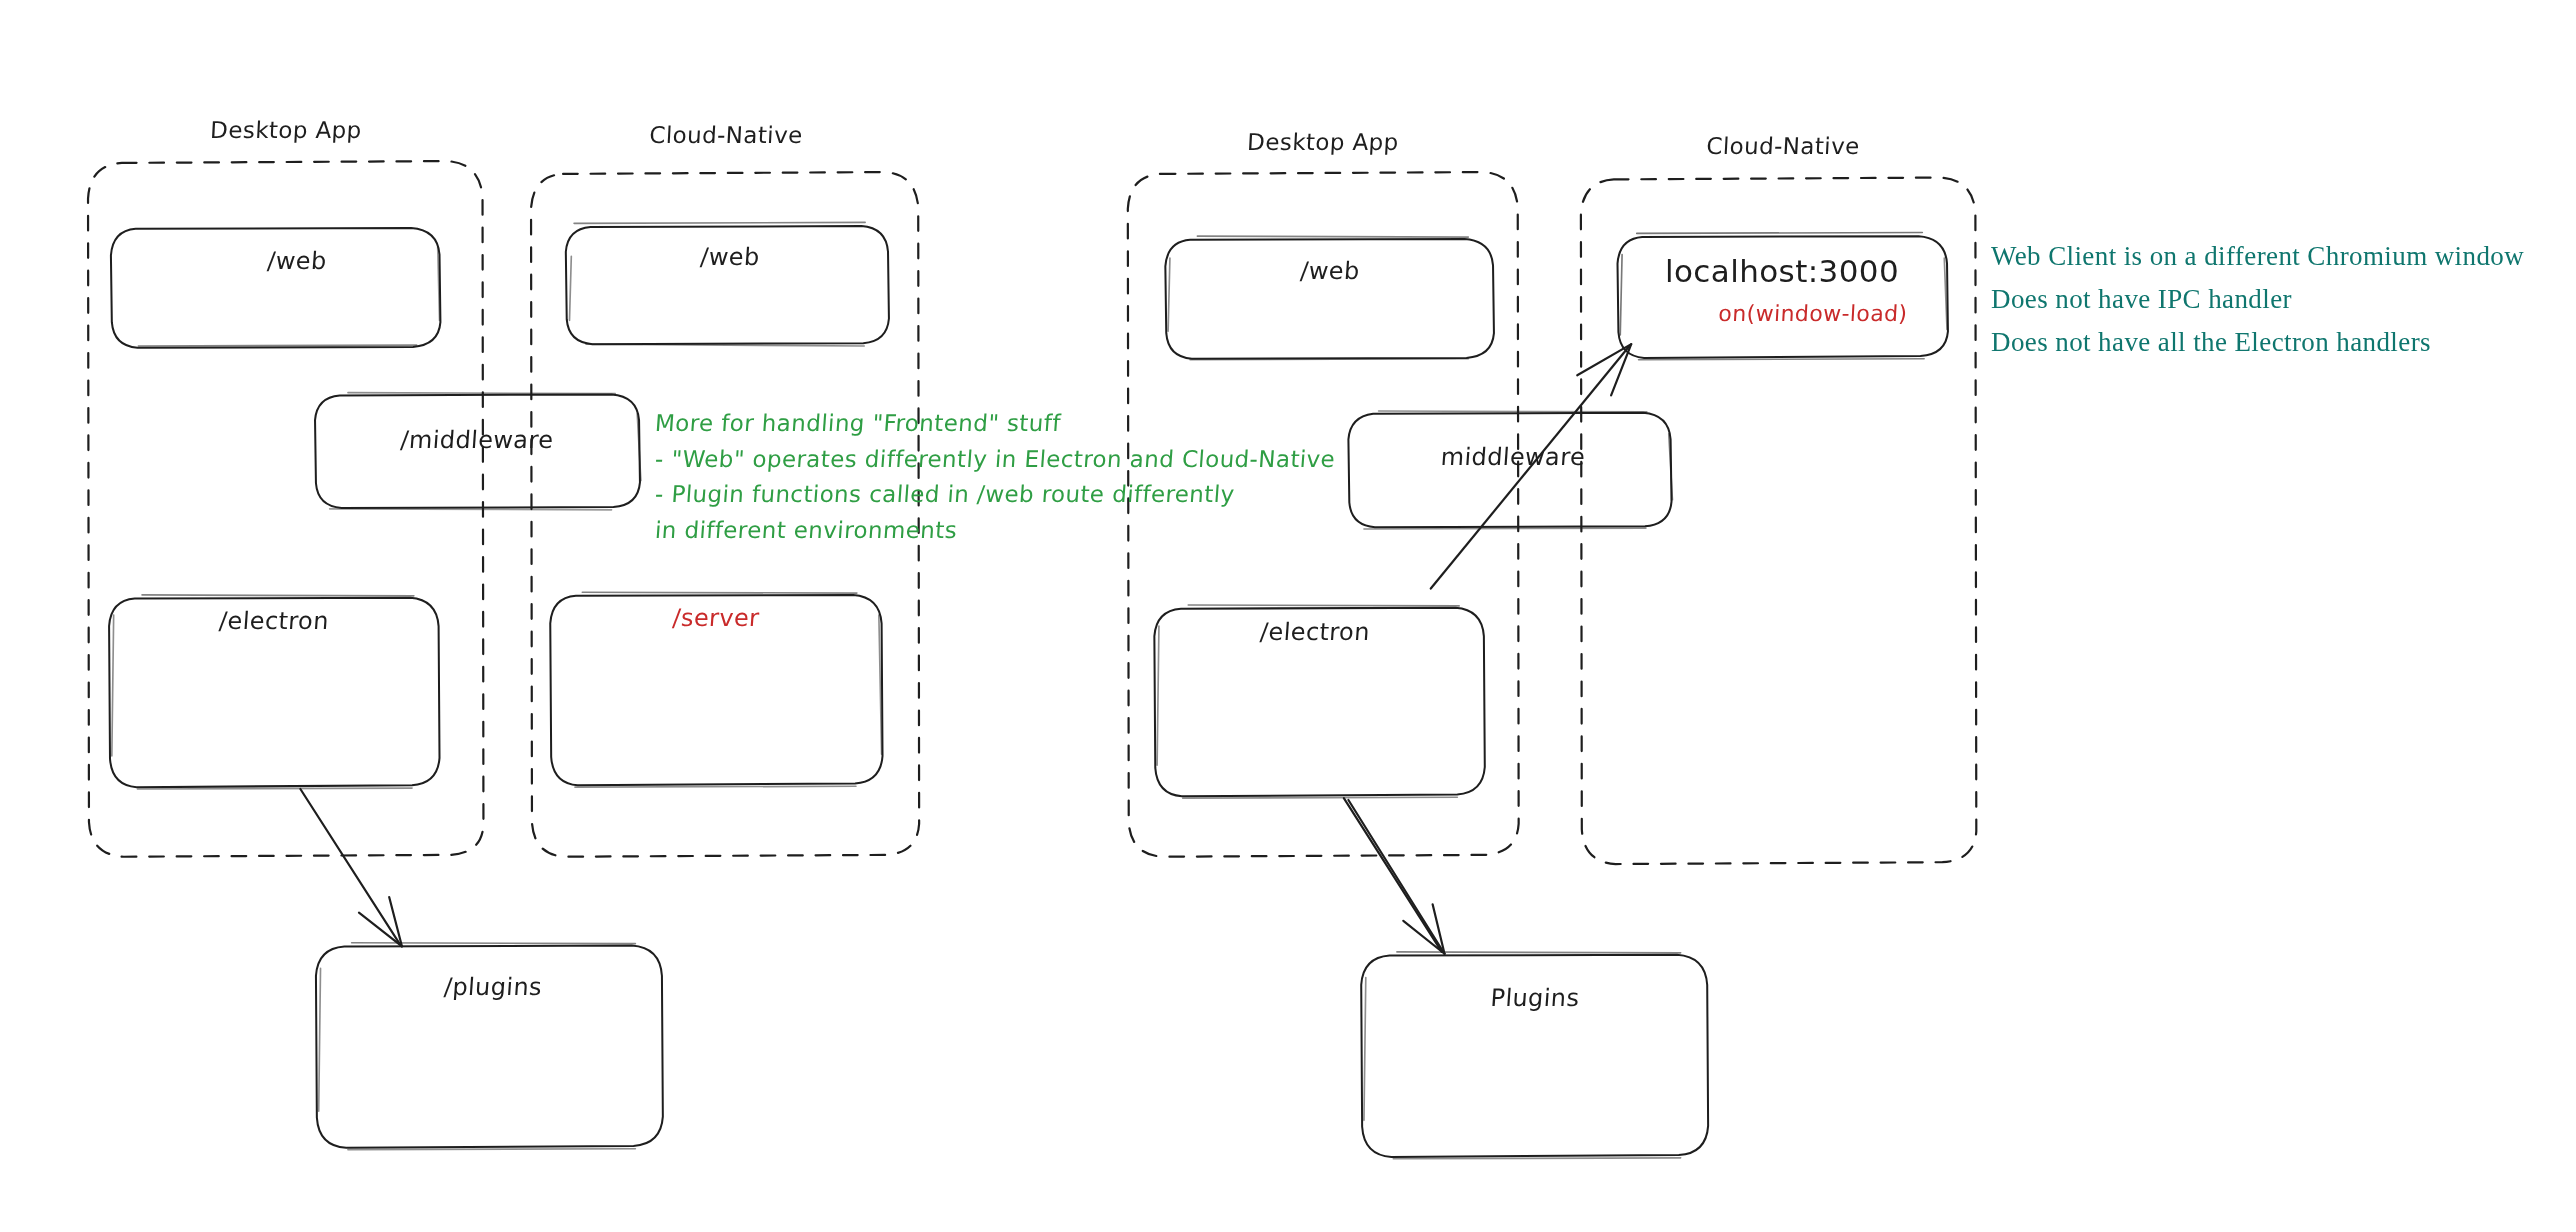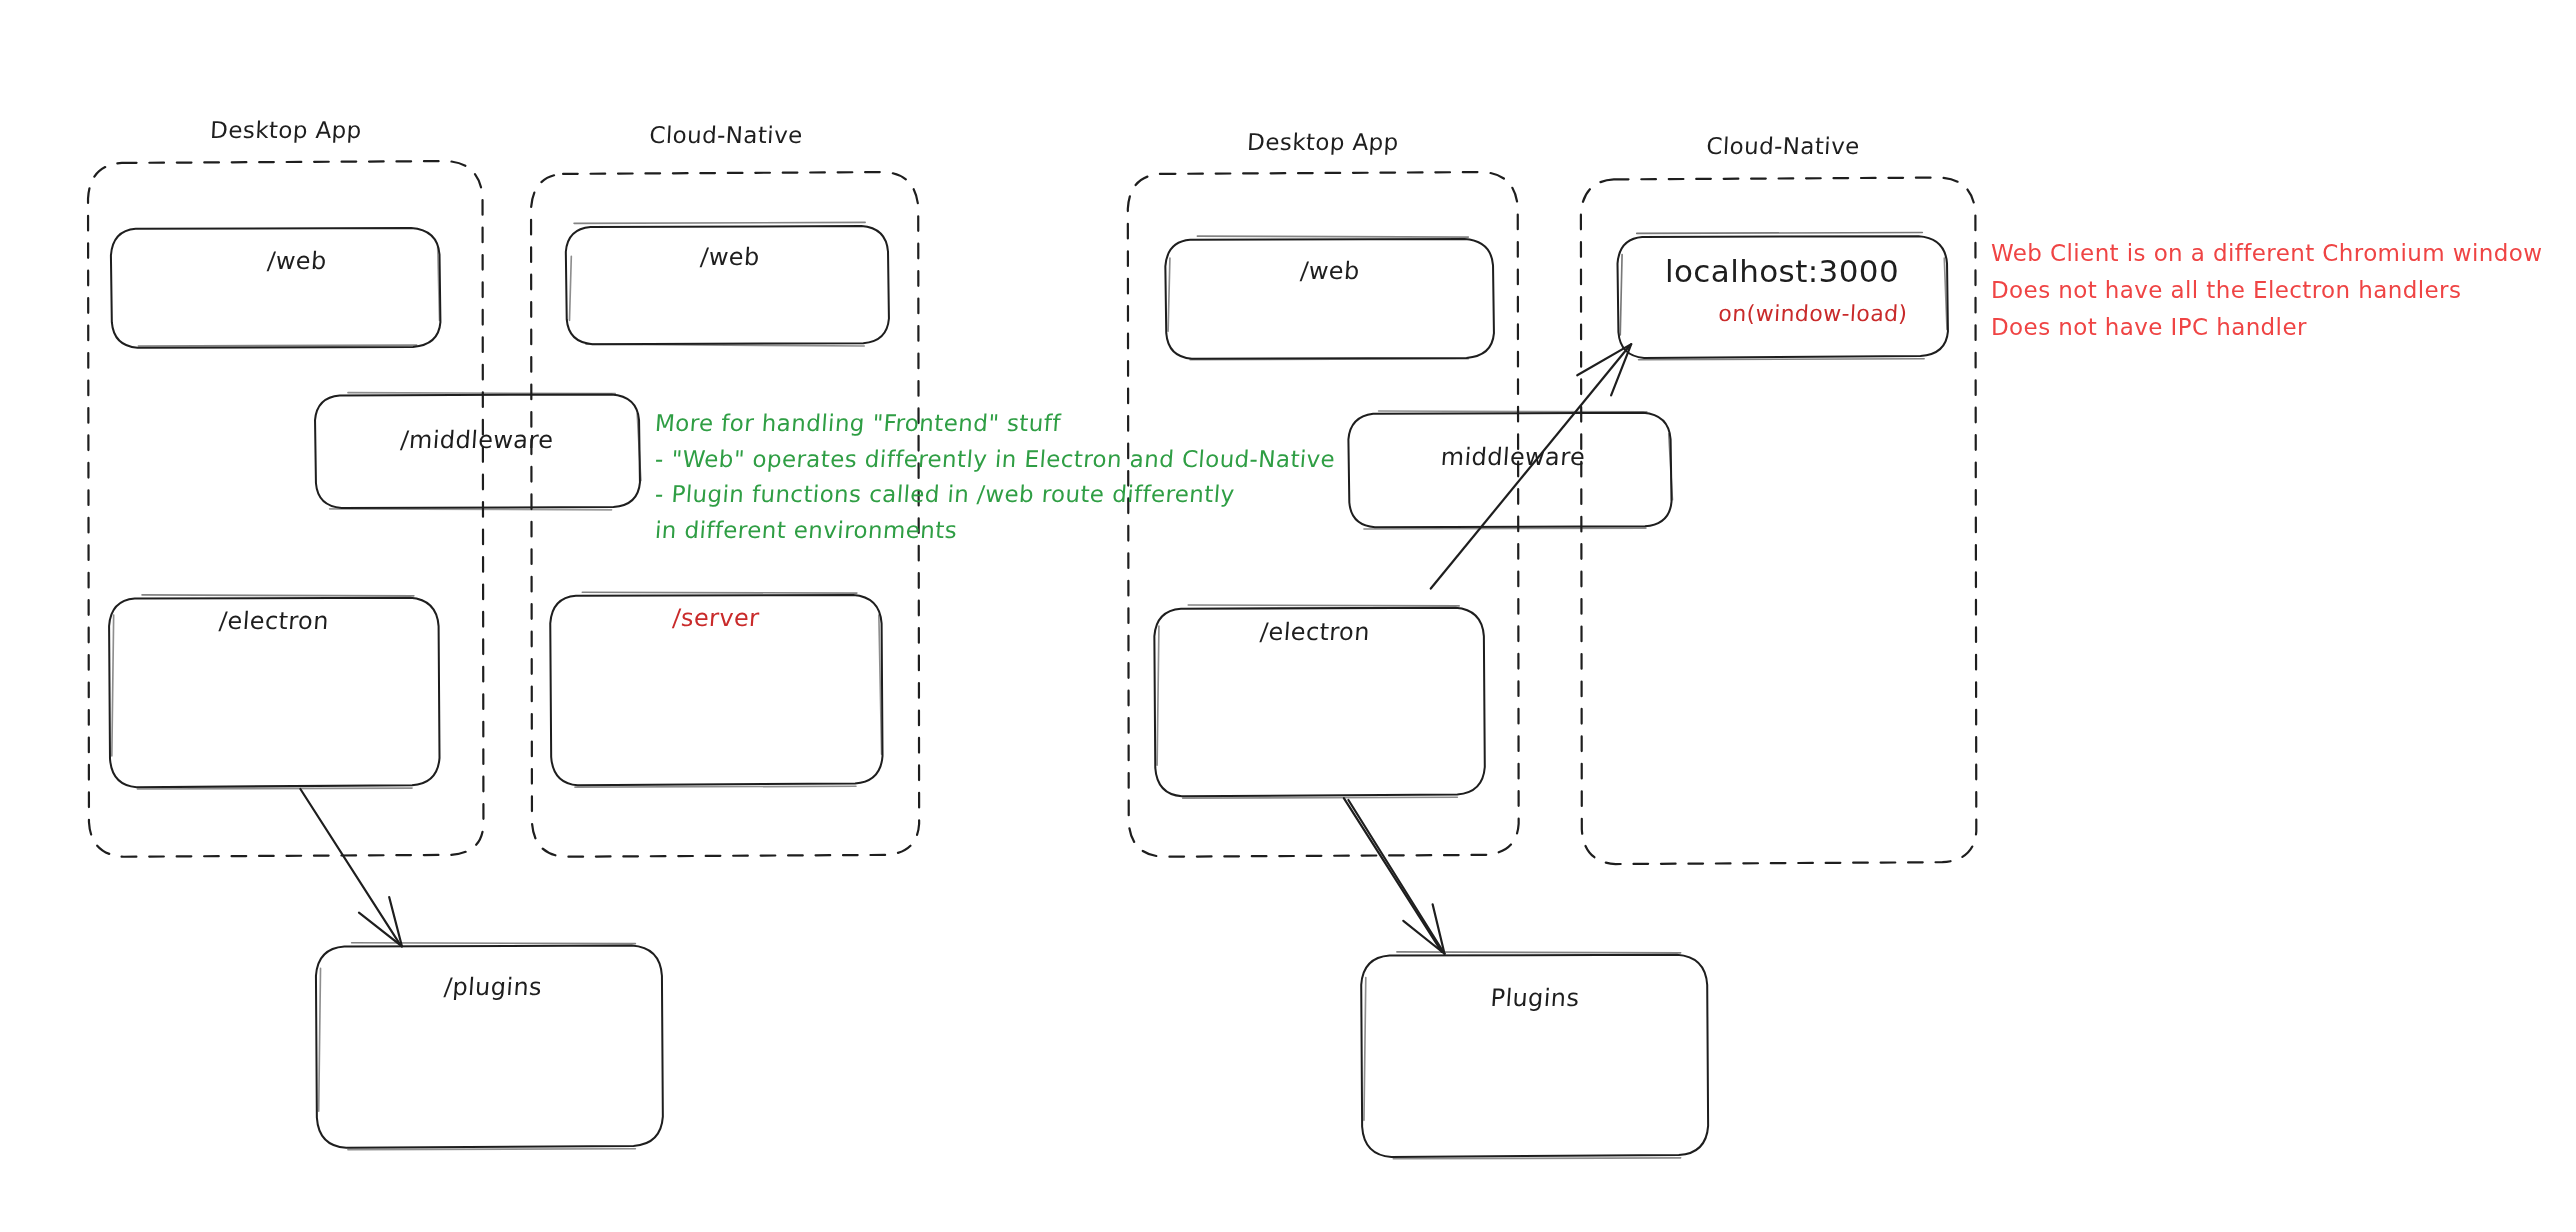--- a/index.html
+++ b/index.html
@@ -77,23 +77,24 @@
   .box-title-upright {
     font-size: 31px;
   }
   .note-green {
     color: #2f9e44;
     font-size: 23px;
     transform: skewX(-4deg);
     line-height: 1.55;
   }
   .note-red {
-    color: #ef4444;
-    font-size: 23px;
+    color: #0f766e;
+    font-size: 27px;
     line-height: 1.6;
+    font-family: Liberation Serif, serif;
   }
   .sub-red {
     color: #c92a2a;
     font-size: 22px;
     transform: skewX(-3deg);
   }
   .red-title {
     color: #c92a2a;
     font-size: 24px;
     transform: skewX(-4deg);
@@ -257,18 +258,18 @@
   <div class="lbl sub-red centered" style="left:1671px; top:298px; width:284px;">on(window-load)</div>
 
   <div class="lbl box-title centered" style="left:1362px; top:440px; width:302px;">middleware</div>
 
   <div class="lbl box-title centered" style="left:1164px; top:615px; width:302px;">/electron</div>
 
   <div class="lbl box-title centered" style="left:1384px; top:981px; width:302px;">Plugins</div>
 
   <div style="position:absolute; left:1991px; top:235px;">
     <div class="lbl note-red" style="position:static;">Web Client is on a different Chromium window</div>
+    <div class="lbl note-red" style="position:static;">Does not have IPC handler</div>
     <div class="lbl note-red" style="position:static;">Does not have all the Electron handlers</div>
-    <div class="lbl note-red" style="position:static;">Does not have IPC handler</div>
   </div>
 
 </div>
 
 
 </body></html>

